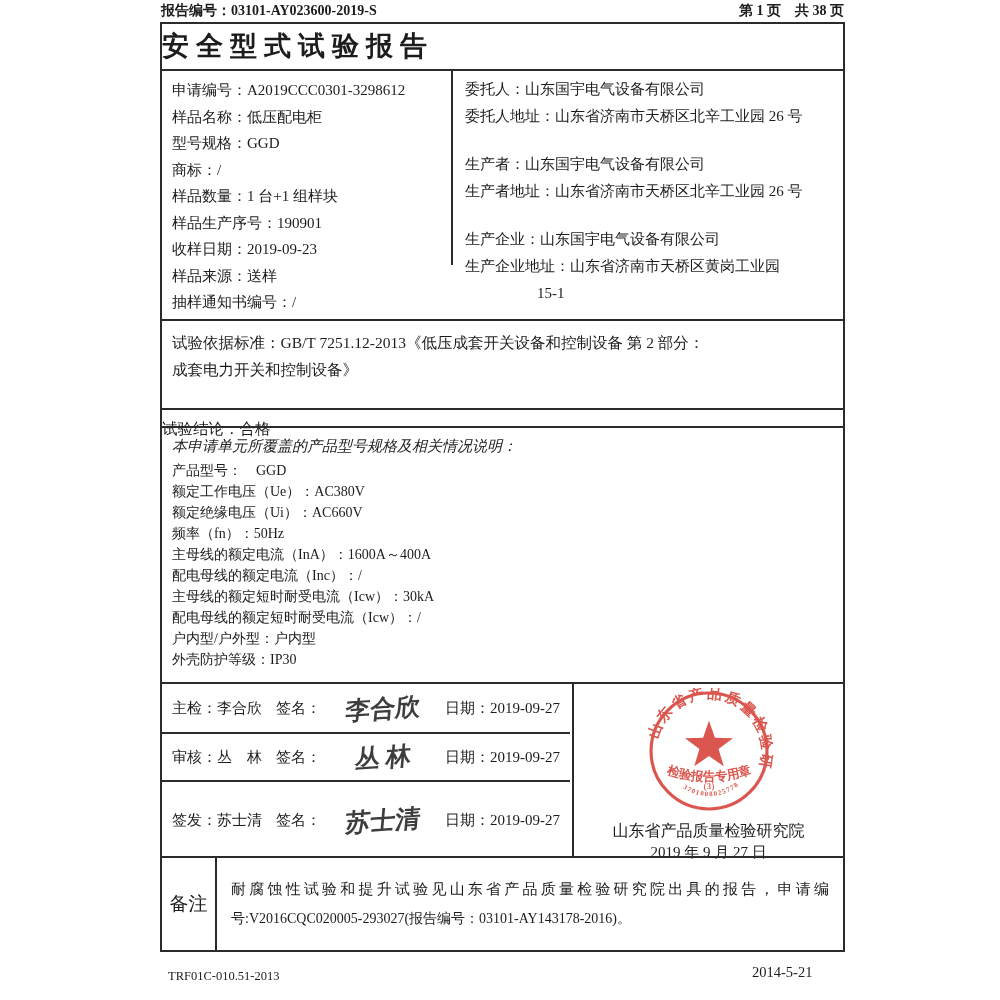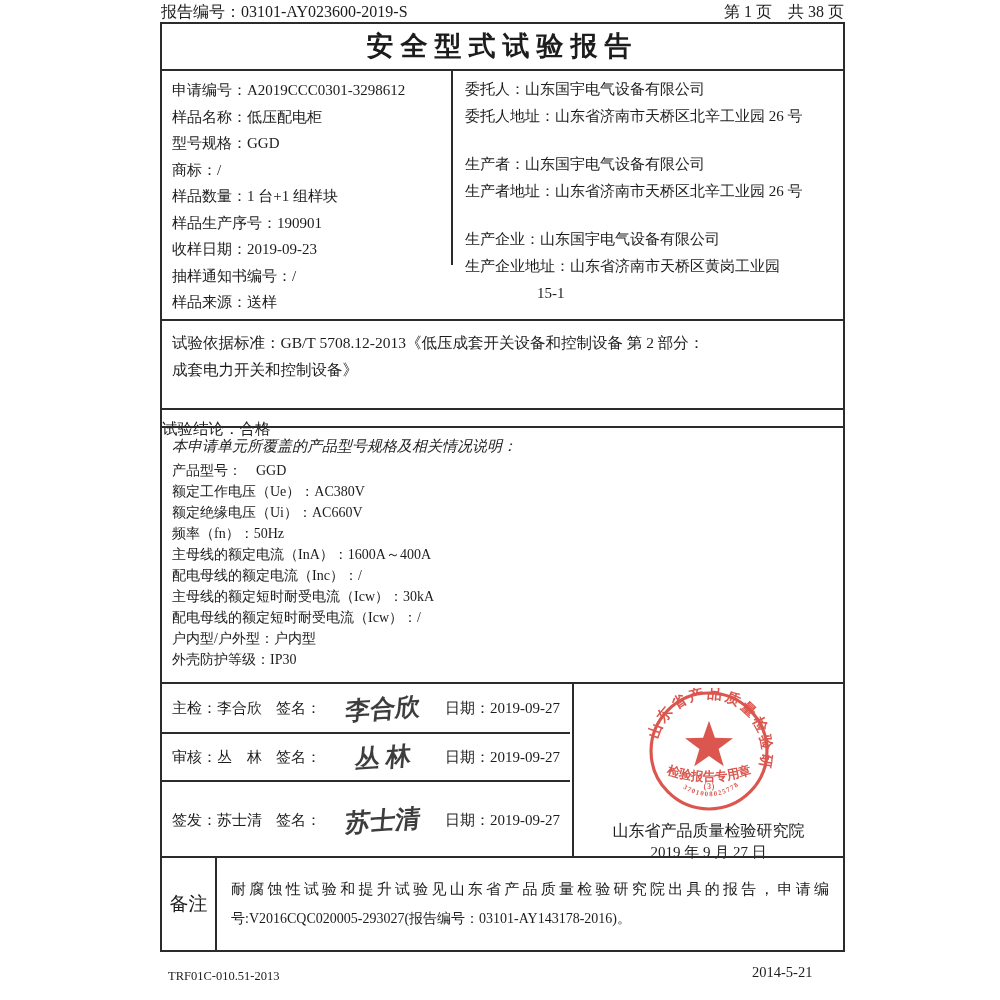--- a/index.html
+++ b/index.html
@@ -3,28 +3,28 @@
 <meta charset="utf-8">
 <style>
   html,body{margin:0;padding:0;}
   body{
     width:1000px;height:1000px;position:relative;background:#ffffff;
     font-family:"Liberation Serif","DejaVu Serif",serif;
     color:#1c1c1c;overflow:hidden;
   }
   .t{white-space:pre-wrap;}
   
-  #pagehdr{position:absolute;left:161px;top:2px;width:683px;display:flex;justify-content:space-between;font-size:16px;font-weight:normal;gap:40px;}
+  #pagehdr{position:absolute;left:161px;top:2px;width:683px;display:flex;justify-content:space-between;font-size:14px;font-weight:bold;gap:40px;}
   
   #sheet{position:absolute;left:160px;top:22px;width:681px;height:926px;border:2px solid #2b2b2b;box-sizing:content-box;}
   .row{position:absolute;left:0;right:0;border-top:2px solid #2b2b2b;box-sizing:border-box;}
   .row.first{border-top:none;}
   
   #row-title{top:0;height:45px;}
-  #row-title .ttl{text-align:center;font-size:27px;font-weight:bold;letter-spacing:7px;line-height:44px;border-radius:15px;}
+  #row-title .ttl{font-size:27px;font-weight:bold;letter-spacing:7px;line-height:44px;border-radius:15px;}
   
   #row-info{top:45px;height:196px;}
   #cell-info-left{position:absolute;left:0;top:0;bottom:0;width:291px;border-right:2px solid #2b2b2b;padding:6px 0 0 10px;box-sizing:border-box;}
   #cell-info-left .iline{font-size:15px;line-height:26.5px;}
   #cell-info-right{position:absolute;left:293px;top:0;bottom:0;right:0;padding:5px 0 0 10px;box-sizing:border-box;}
   #cell-info-right .igroup{margin-bottom:21px;}
   #cell-info-right .iline{font-size:15px;line-height:27px;}
   #cell-info-right .indent{padding-left:72px;}
   
   #row-standards{top:295px;height:67px;padding:8px 10px 0 10px;}
@@ -75,42 +75,42 @@
 
   <div class="row" id="row-info">
     <div id="cell-info-left">
       <div class="iline t">申请编号：A2019CCC0301-3298612</div>
       <div class="iline t">样品名称：低压配电柜</div>
       <div class="iline t">型号规格：GGD</div>
       <div class="iline t">商标：/</div>
       <div class="iline t">样品数量：1 台+1 组样块</div>
       <div class="iline t">样品生产序号：190901</div>
       <div class="iline t">收样日期：2019-09-23</div>
+      <div class="iline t">样品来源：送样</div>
       <div class="iline t">抽样通知书编号：/</div>
-      <div class="iline t">样品来源：送样</div>
     </div>
     <div id="cell-info-right">
       <div class="igroup">
         <div class="iline t">委托人：山东国宇电气设备有限公司</div>
         <div class="iline t">委托人地址：山东省济南市天桥区北辛工业园 26 号</div>
       </div>
       <div class="igroup">
         <div class="iline t">生产者：山东国宇电气设备有限公司</div>
         <div class="iline t">生产者地址：山东省济南市天桥区北辛工业园 26 号</div>
       </div>
       <div class="igroup">
         <div class="iline t">生产企业：山东国宇电气设备有限公司</div>
         <div class="iline t">生产企业地址：山东省济南市天桥区黄岗工业园</div>
         <div class="iline t indent">15-1</div>
       </div>
     </div>
   </div>
 
   <div class="row" id="row-standards">
-    <div class="iline t">试验依据标准：GB/T 5708.12-2013《低压成套开关设备和控制设备 第 2 部分：</div>
+    <div class="iline t">试验依据标准：GB/T 7251.12-2013《低压成套开关设备和控制设备 第 2 部分：</div>
     <div class="iline t">成套电力开关和控制设备》</div>
   </div>
 
   <div class="row" id="row-conclusion">
     <span class="t">试验结论：合格</span>
   </div>
 
   <div class="row" id="row-specs">
     <div class="head t">本申请单元所覆盖的产品型号规格及相关情况说明：</div>
     <div class="iline t">产品型号：　GGD</div>

